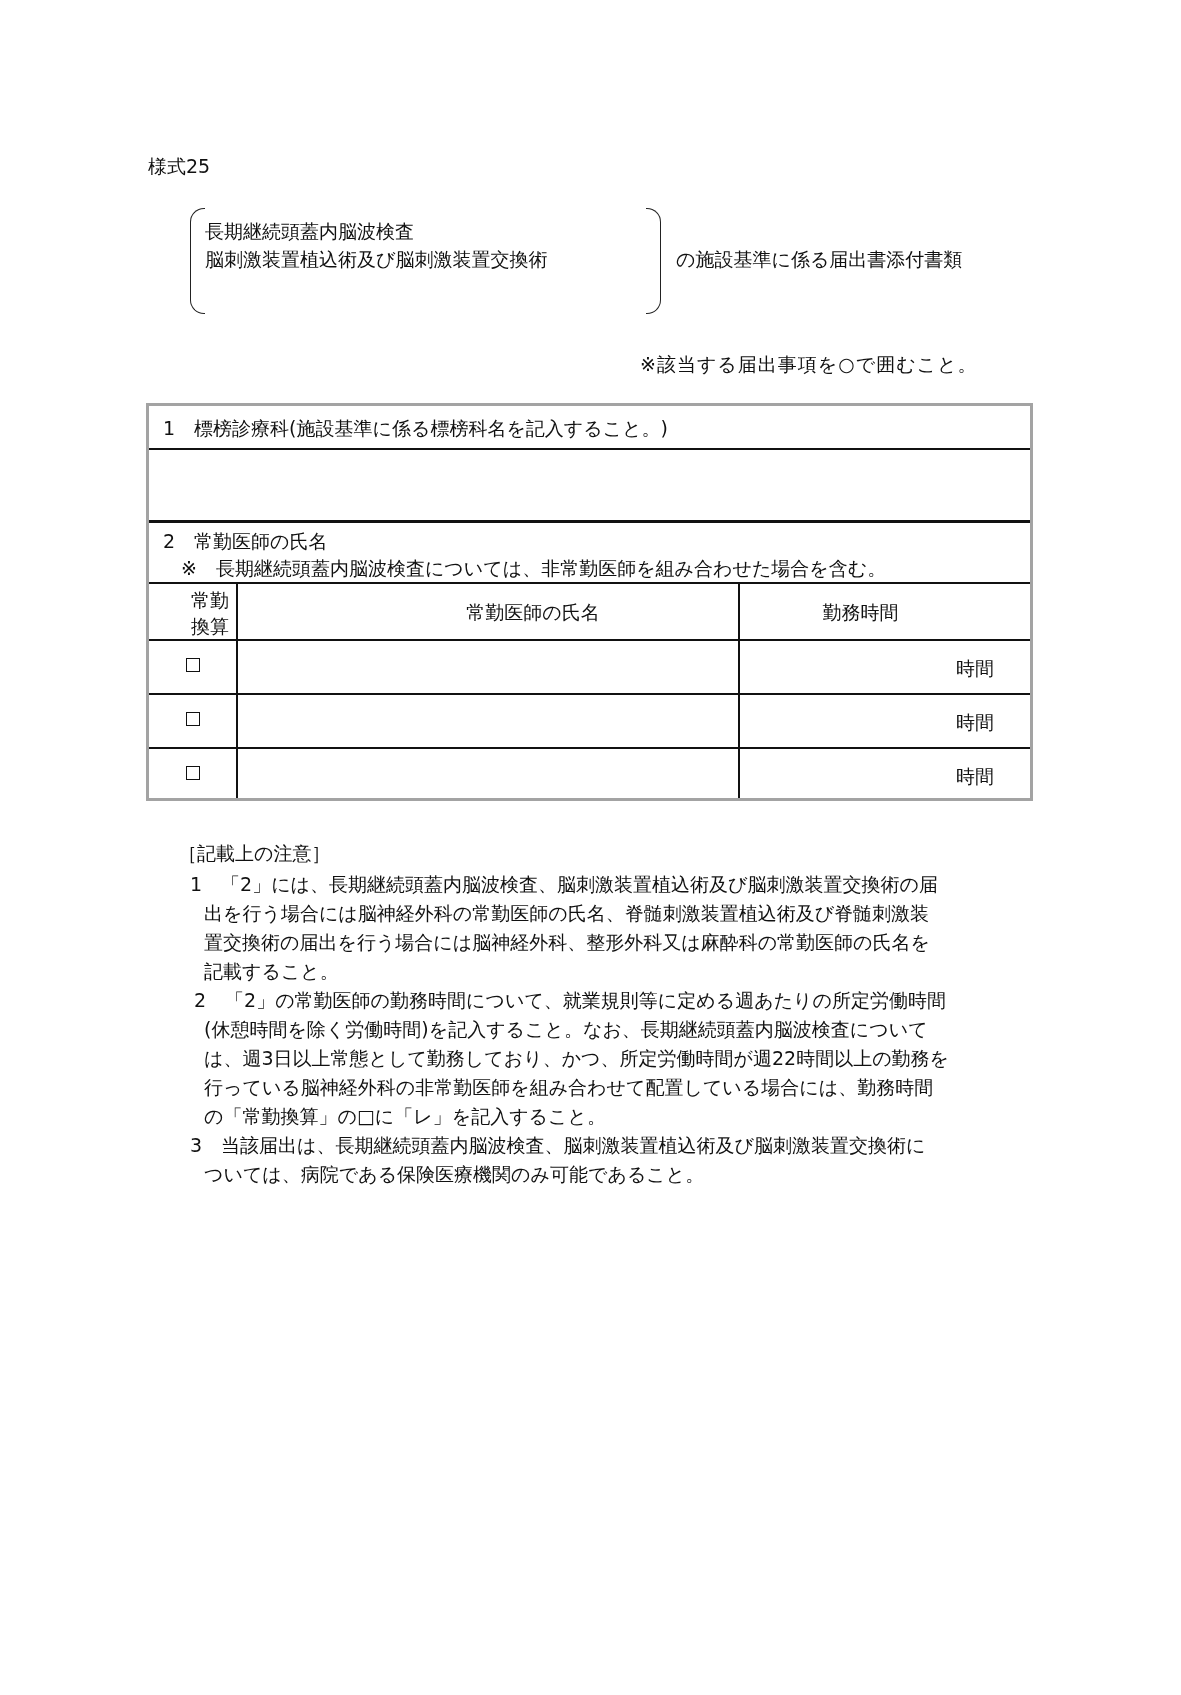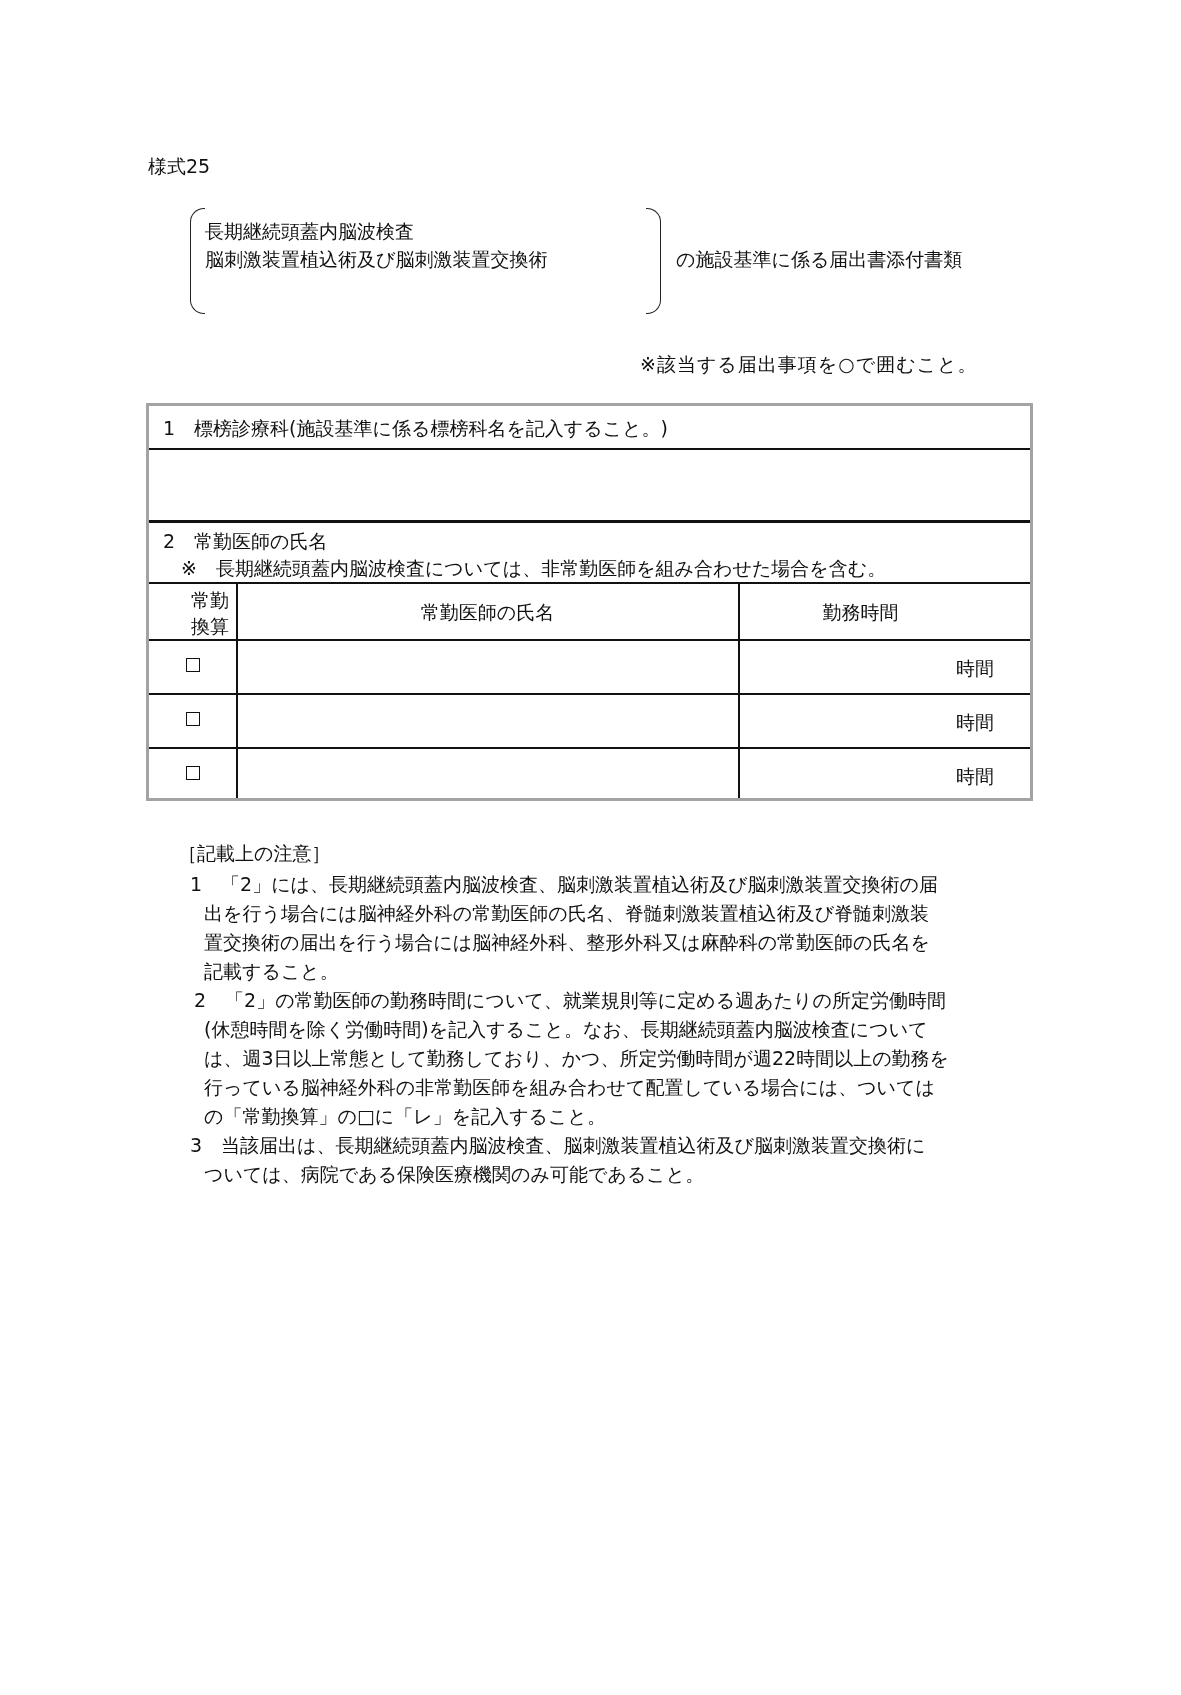--- a/index.html
+++ b/index.html
@@ -66,21 +66,21 @@
   <div class="cell-text" style="left:14px; top:123px;">2　常勤医師の氏名</div>
   <div class="cell-text" style="left:32px; top:150px;">※　長期継続頭蓋内脳波検査については、非常勤医師を組み合わせた場合を含む。</div>
   <div class="hline" style="top:176px;"></div>
 
   <div class="vline" style="left:87px; top:176px; bottom:0;"></div>
   <div class="vline" style="left:589px; top:176px; bottom:0;"></div>
   <div class="cell-text" style="left:22px; top:181px; line-height:26px; text-align:center;margin-left:20px;">
     <div>常勤</div>
     <div>換算</div>
   </div>
-  <div class="cell-text" style="left:88px; width:501px; top:194px; text-align:center;">常勤医師の氏名</div>
+  <div class="cell-text" style="left:88px; width:592px; top:194px; text-align:center;">常勤医師の氏名</div>
   <div class="cell-text" style="left:590px; width:243px; top:194px; text-align:center;">勤務時間</div>
   <div class="hline" style="top:233px;"></div>
 
   <div class="checkbox" style="left:37px; top:252px;"></div>
   <div style="position:absolute; left:89px; top:235px; width:500px; height:52px;">
     <span class="cell-text" style="left:10px; top:15px;"></span>
   </div>
   <div style="position:absolute; left:591px; top:235px; width:290px; height:52px;">
     <span class="cell-text" style="right:60px; top:15px;"></span>
     <span class="cell-text" style="right:36px; top:15px;">時間</span>
@@ -109,17 +109,17 @@
 
 <div class="notes">
   <div class="notes-heading">［記載上の注意］</div>
   <div class="note-line" style="left:12px; top:31px;">1　「2」には、長期継続頭蓋内脳波検査、脳刺激装置植込術及び脳刺激装置交換術の届</div>
   <div class="note-line" style="left:26px; top:60px;">出を行う場合には脳神経外科の常勤医師の氏名、脊髄刺激装置植込術及び脊髄刺激装</div>
   <div class="note-line" style="left:26px; top:89px;">置交換術の届出を行う場合には脳神経外科、整形外科又は麻酔科の常勤医師の氏名を</div>
   <div class="note-line" style="left:26px; top:118px;">記載すること。</div>
   <div class="note-line" style="left:16px; top:147px;">2　「2」の常勤医師の勤務時間について、就業規則等に定める週あたりの所定労働時間</div>
   <div class="note-line" style="left:26px; top:176px;">(休憩時間を除く労働時間)を記入すること。なお、長期継続頭蓋内脳波検査について</div>
   <div class="note-line" style="left:26px; top:205px;">は、週3日以上常態として勤務しており、かつ、所定労働時間が週22時間以上の勤務を</div>
-  <div class="note-line" style="left:26px; top:234px;">行っている脳神経外科の非常勤医師を組み合わせて配置している場合には、ついては</div>
+  <div class="note-line" style="left:26px; top:234px;">行っている脳神経外科の非常勤医師を組み合わせて配置している場合には、勤務時間</div>
   <div class="note-line" style="left:26px; top:263px;">の「常勤換算」の□に「レ」を記入すること。</div>
   <div class="note-line" style="left:12px; top:292px;">3　当該届出は、長期継続頭蓋内脳波検査、脳刺激装置植込術及び脳刺激装置交換術に</div>
   <div class="note-line" style="left:26px; top:321px;">ついては、病院である保険医療機関のみ可能であること。</div>
 </div>
 
 </body></html>

